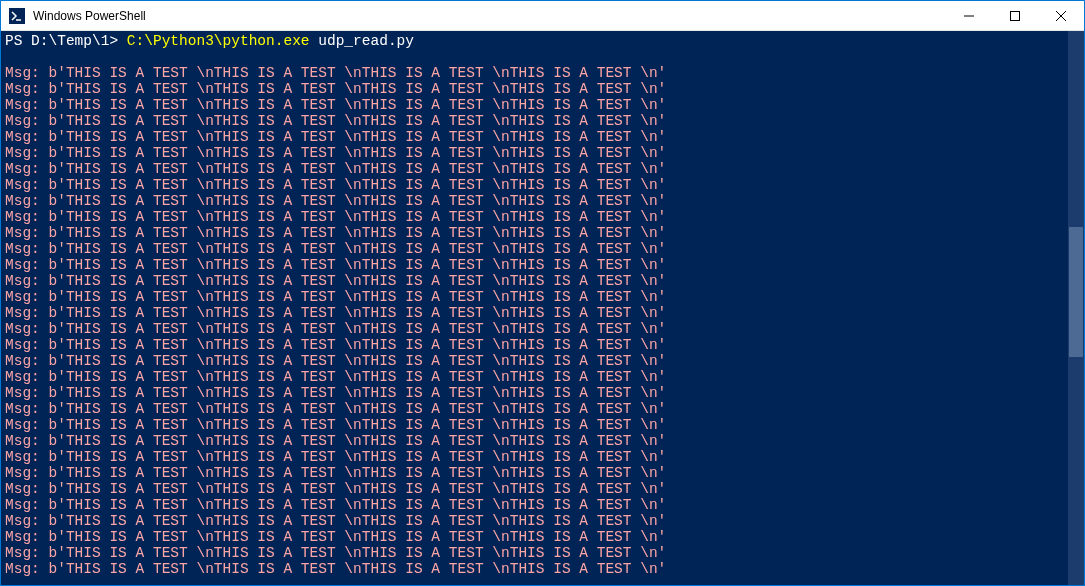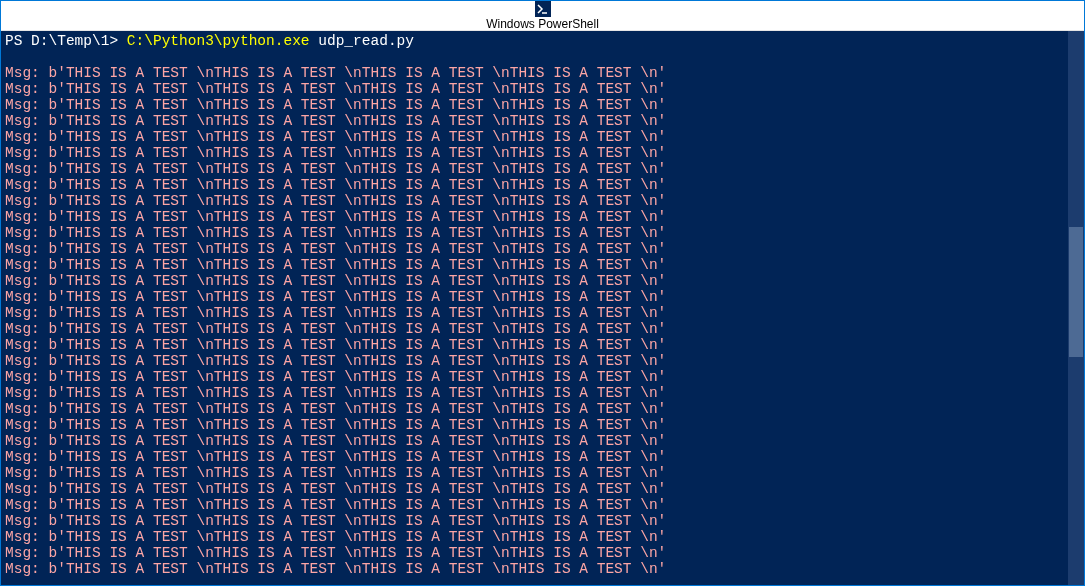--- a/index.html
+++ b/index.html
@@ -14,21 +14,20 @@
       font-family: "Segoe UI", Tahoma, sans-serif;
       overflow: hidden;
       border: 1px solid #0078d7;
     }
     .titlebar {
       height: 30px;
       background: #ffffff;
       display: flex;
       align-items: center;
       border-bottom: 1px solid #e5e5e5;
-      flex-direction: column;
     }
     .titlebar-icon {
       width: 16px;
       height: 16px;
       margin: 0 8px 0 8px;
       background: #012456;
       display: flex;
       align-items: center;
       justify-content: center;
       flex-shrink: 0;

